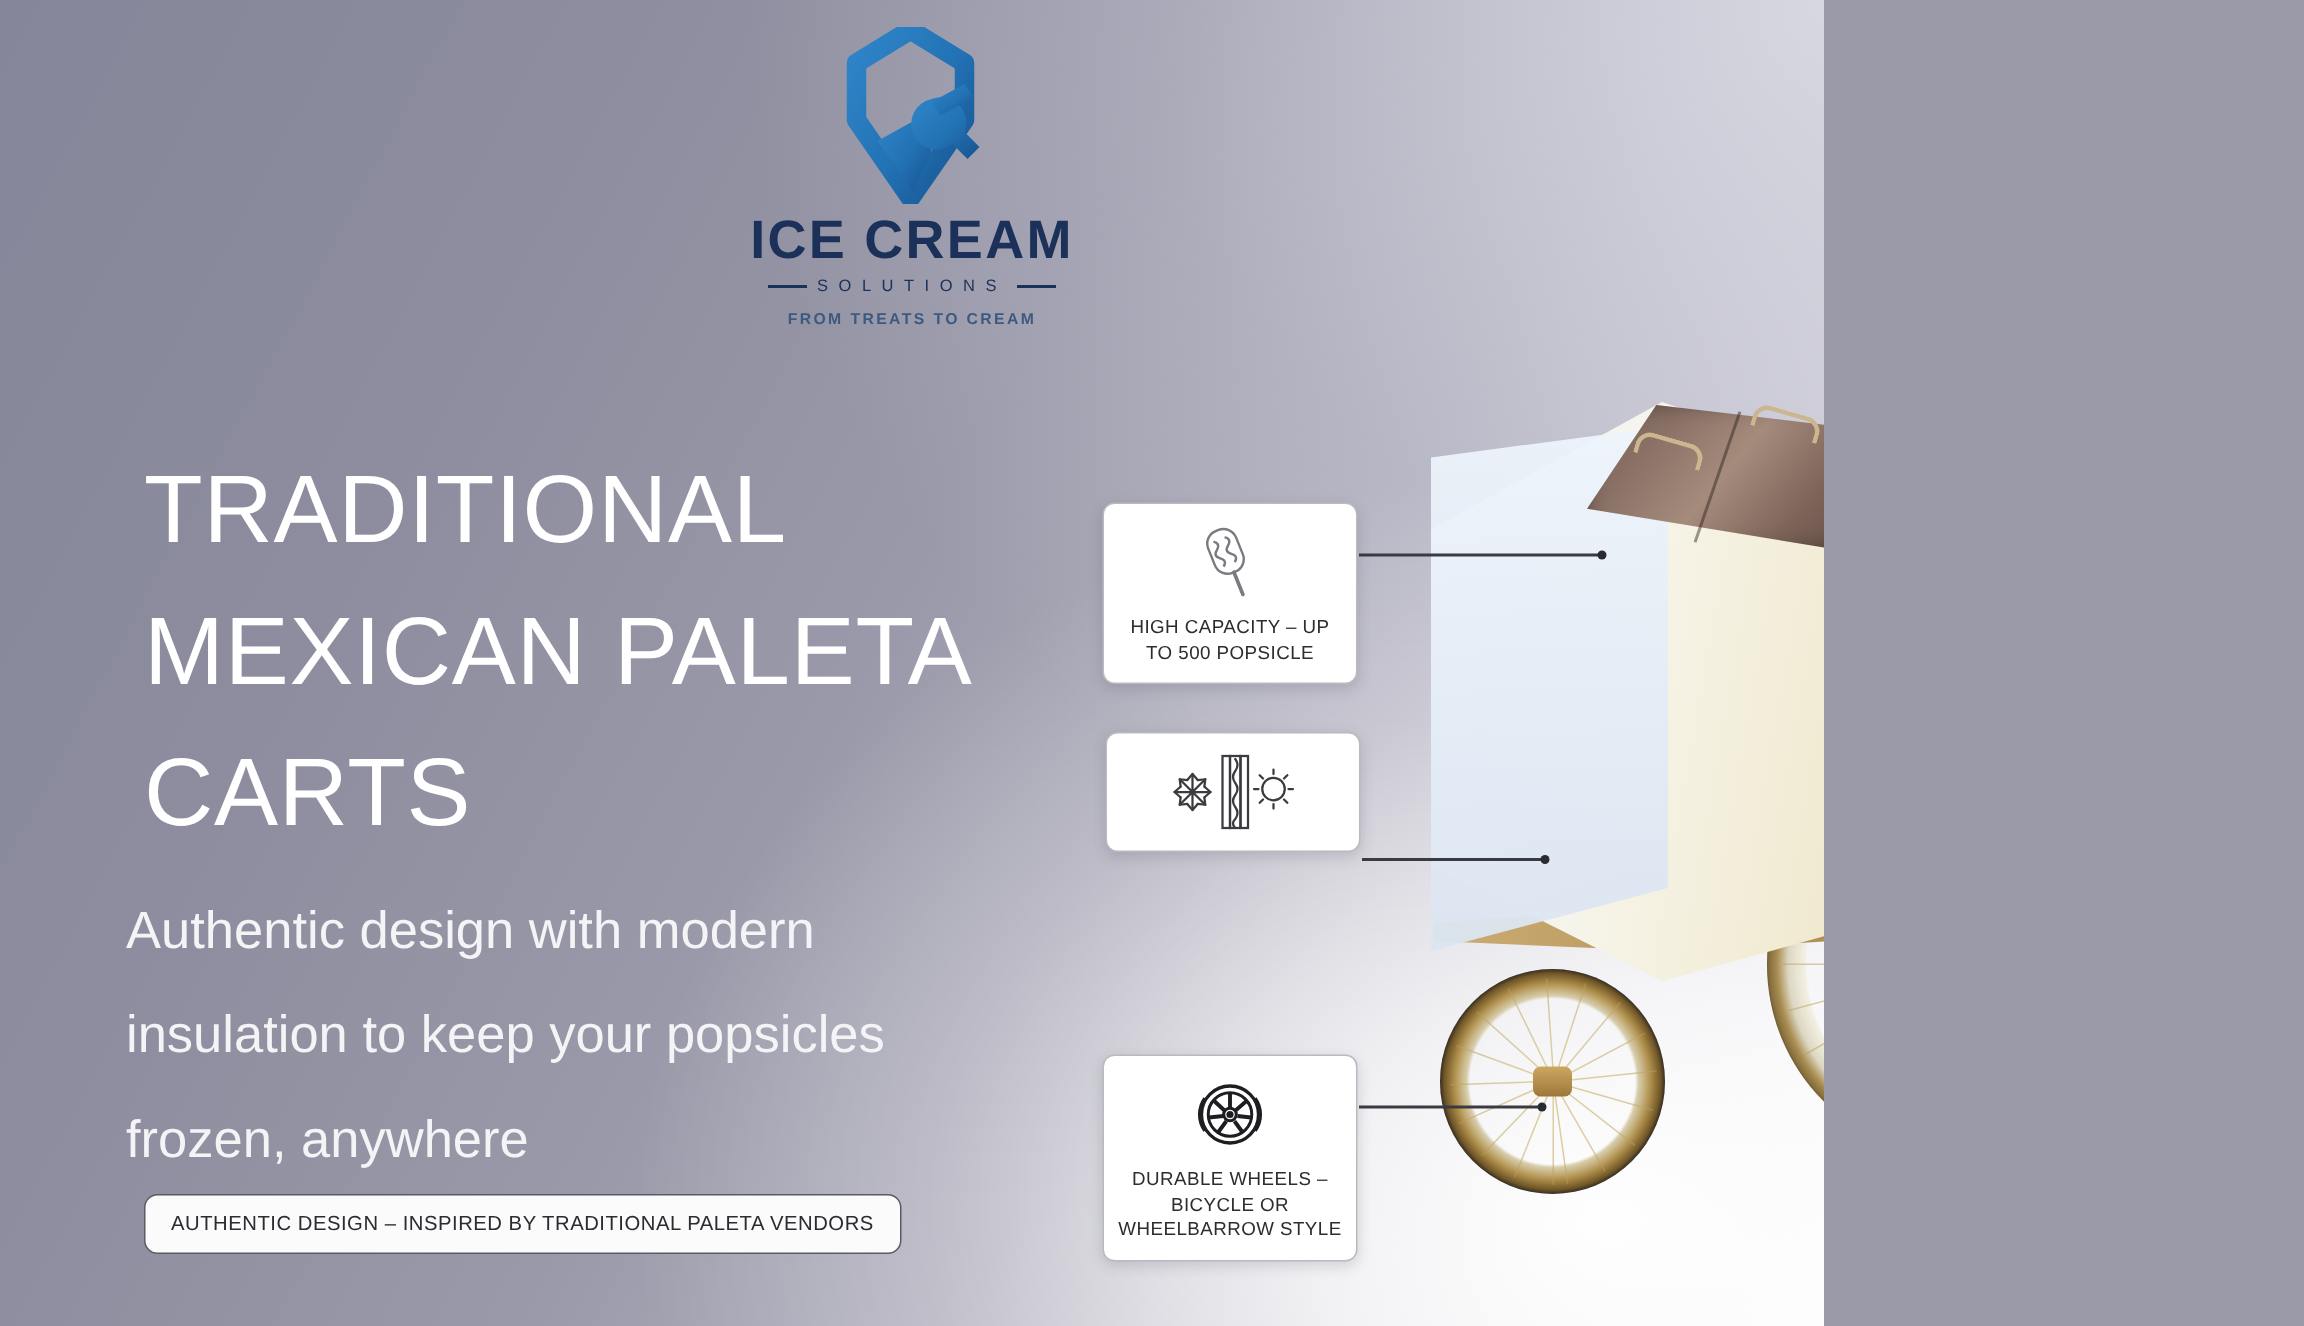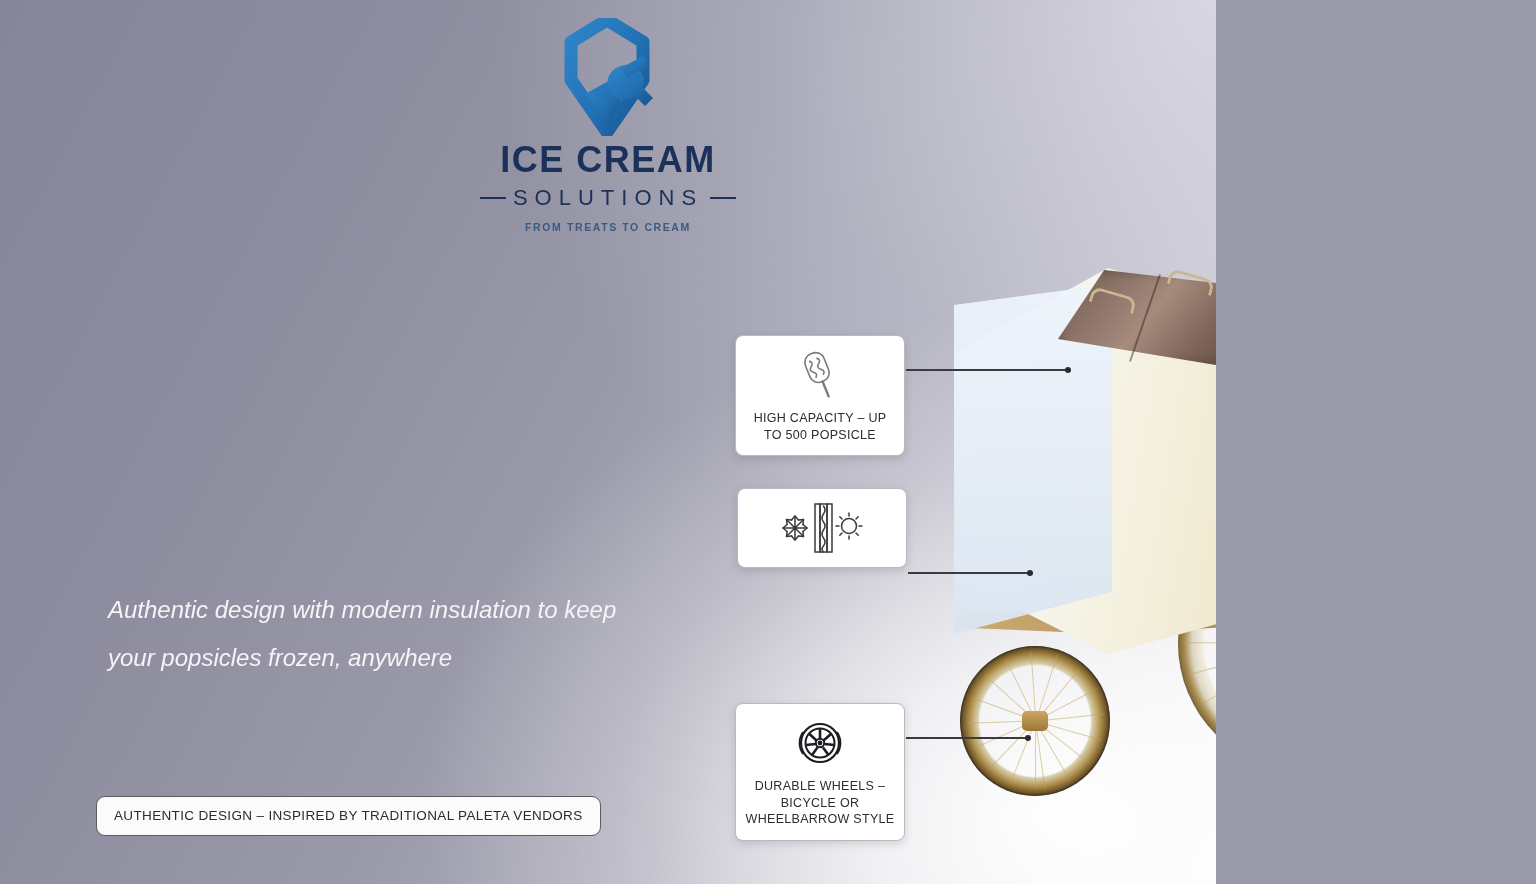--- a/index.html
+++ b/index.html
@@ -27,36 +27,36 @@
   #logo .mark { width:96px; height:118px; position:relative; }
   #logo .wordmark {
     font-size:36px; font-weight:bold; letter-spacing:1.5px;
     color:#1b3159; line-height:1; margin-top:6px;
   }
   #logo .subrow {
     display:flex; align-items:center; gap:7px; margin-top:7px;
   }
   #logo .subrow .rule { width:26px; height:2px; background:#1b3159; }
   #logo .solutions {
-    font-size:22px; letter-spacing:7px; color:#1b3159; font-weight:500;text-align:center;
+    font-size:11px; letter-spacing:7px; color:#1b3159; font-weight:500;text-align:center;
   }
   #logo .tagline {
     font-size:10.5px; letter-spacing:1.6px; font-weight:bold;
     color:#3c5a80; margin-top:10px;
   }
 
   
   #headline {
     position:absolute; left:96px; top:292px; width:620px;
     font-size:64px; line-height:1.48; font-weight:300;
     color:#ffffff; letter-spacing:0.5px;
   }
   #subhead {
-    position:absolute; left:108px; top:586px; width:540px;
-    font-size:24px; line-height:1.98; font-weight:400; color:#f4f4f7;font-style:italic;
+    position:absolute; left:84px; top:586px; width:540px;
+    font-size:35px; line-height:1.98; font-weight:400; color:#f4f4f7;
   }
   #badge {
     position:absolute; left:96px; top:796px;
     background:#fbfbfc; border:1.5px solid #5a5a62; border-radius:9px;
     padding:11px 17px 12px 17px;
     font-size:13.5px; letter-spacing:0.35px; color:#2b2b30; white-space:nowrap;
   }
 
   
   #cart { position:absolute; left:930px; top:196px; width:606px; height:660px; }
@@ -221,20 +221,21 @@
     </div>
     <div class="wordmark">ICE CREAM</div>
     <div class="subrow">
       <span class="rule"></span>
       <span class="solutions">SOLUTIONS</span>
       <span class="rule"></span>
     </div>
     <div class="tagline">FROM TREATS TO CREAM</div>
   </div>
 
+  <div id="headline">TRADITIONAL MEXICAN PALETA CARTS</div>
   <div id="subhead">Authentic design with modern insulation to keep your popsicles frozen, anywhere</div>
   <div id="badge">AUTHENTIC DESIGN – INSPIRED BY TRADITIONAL PALETA VENDORS</div>
 
   <div id="cart">
     <div class="part fender"></div>
 
     <div class="part wheel-back">
       <div class="spokes">
         <i style="transform:rotate(0deg)"></i>
           <i style="transform:rotate(15deg)"></i>

